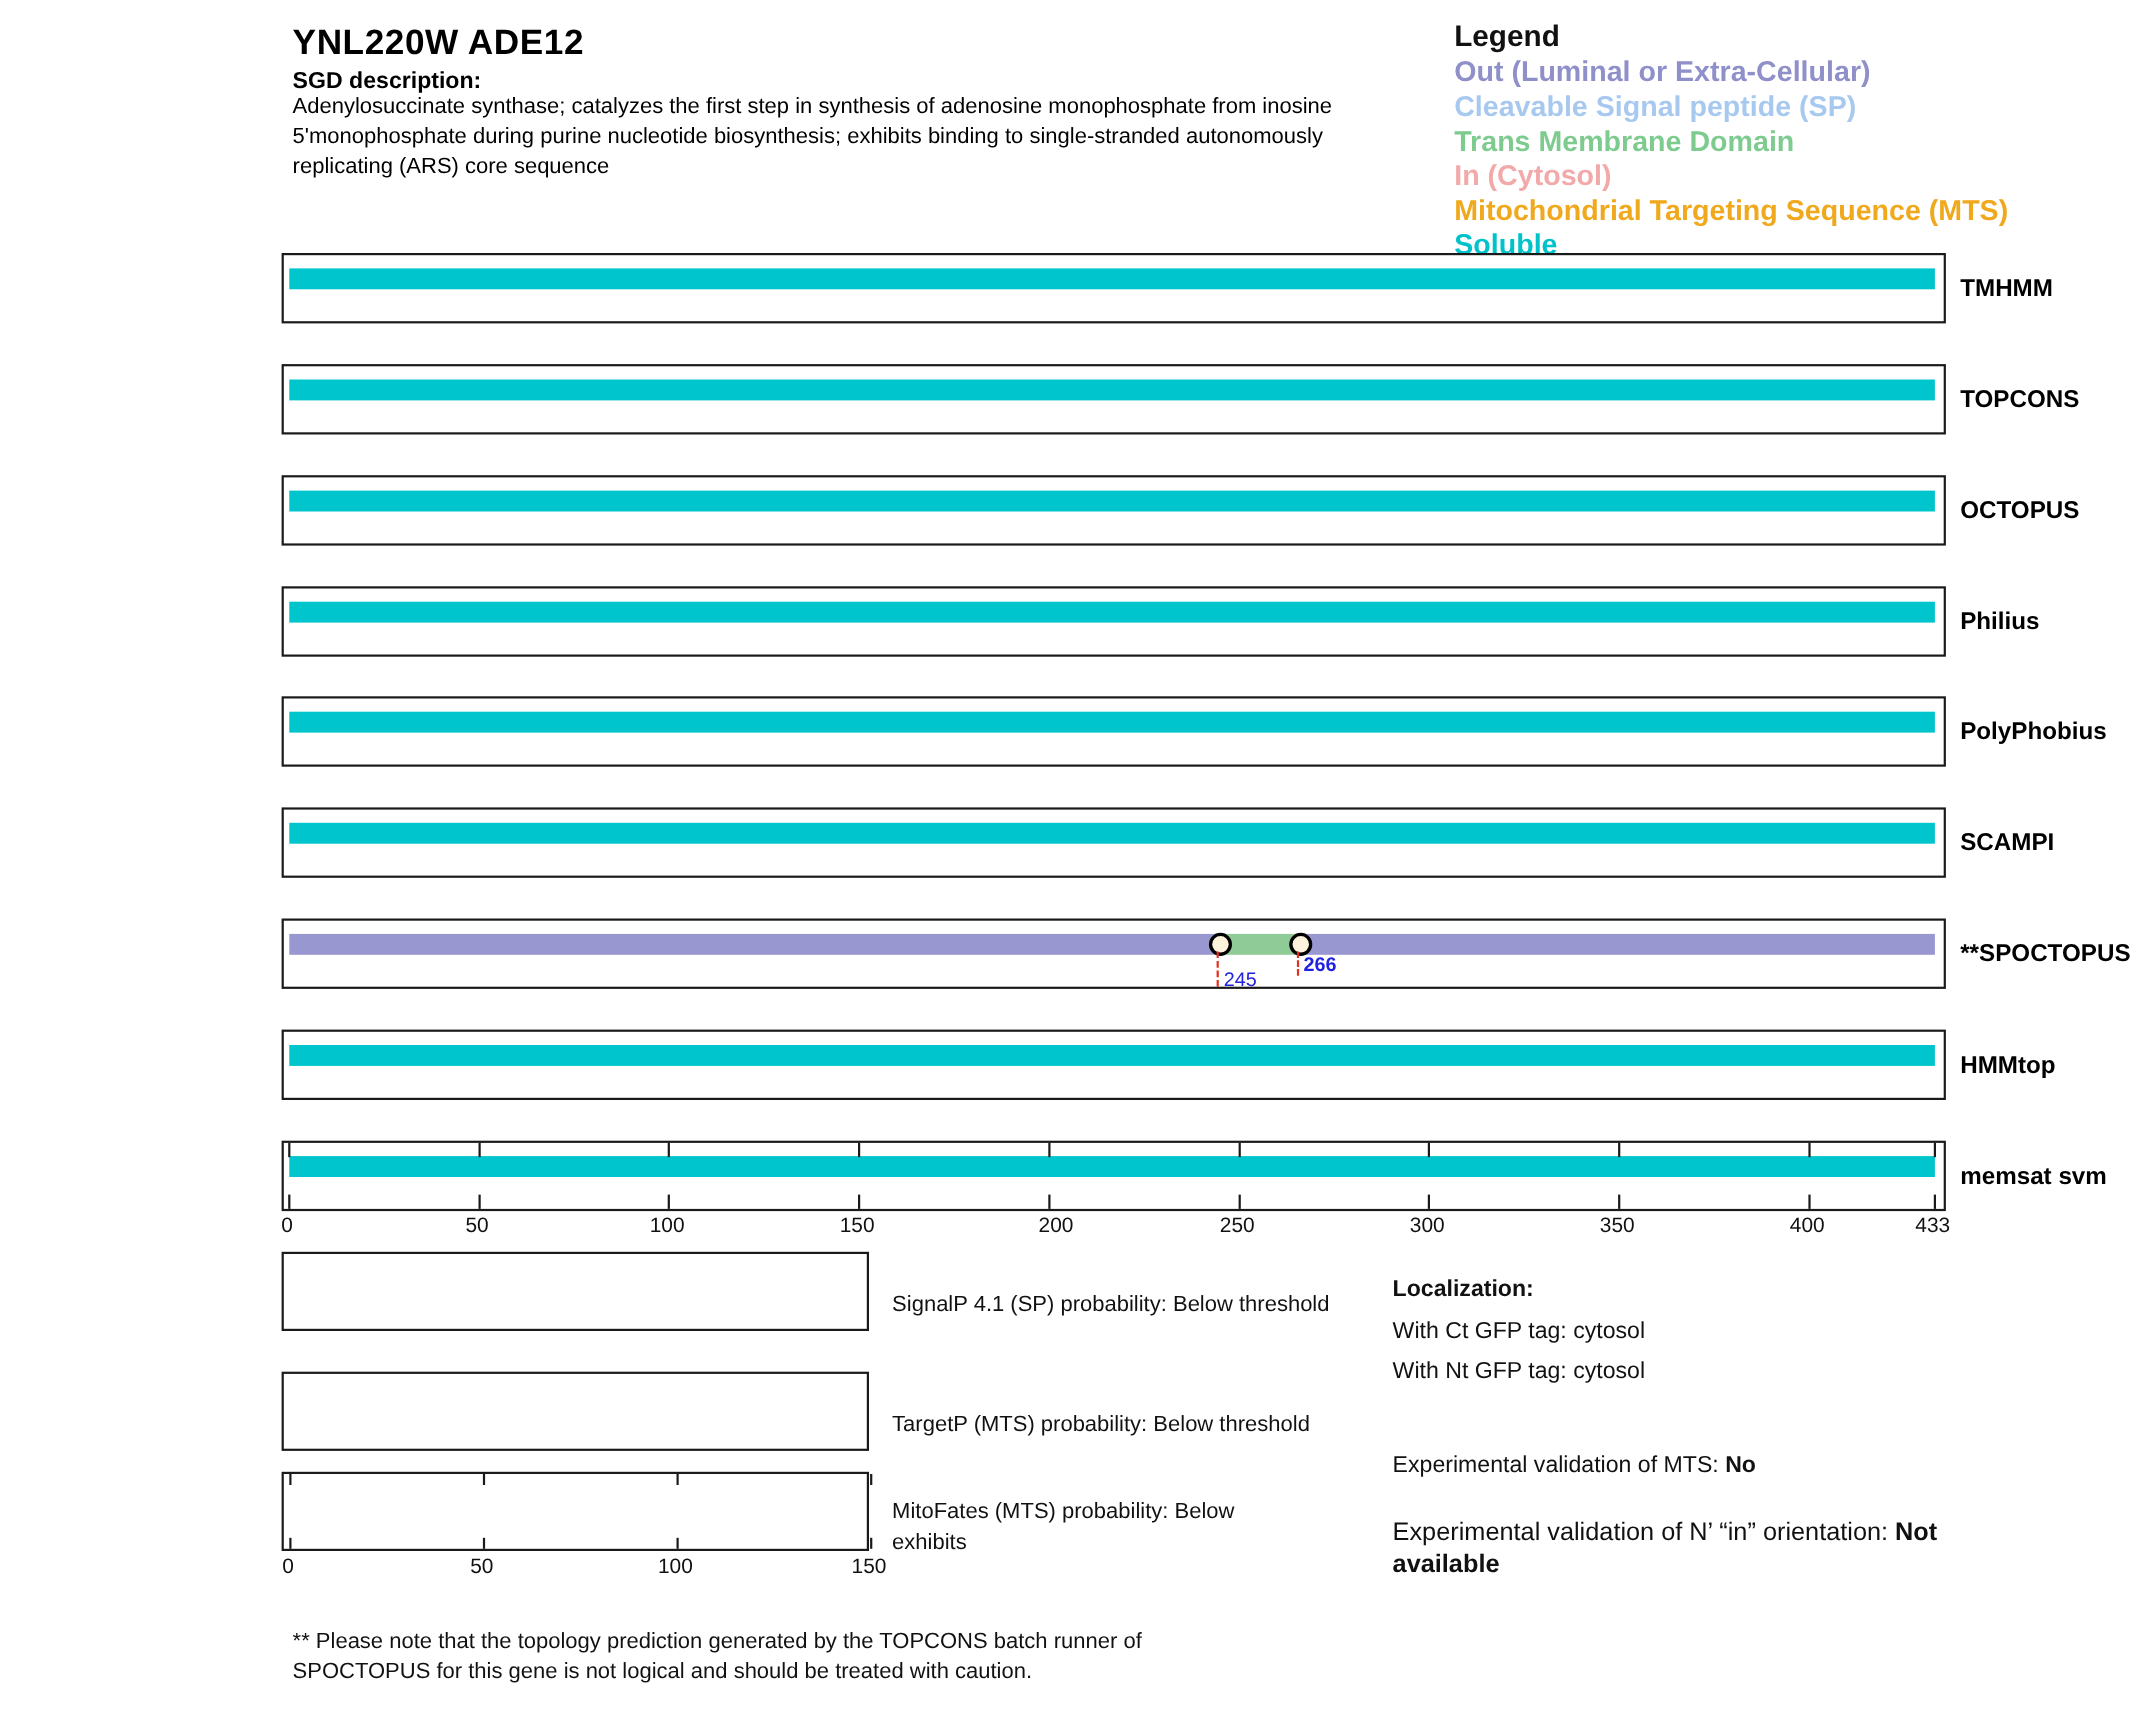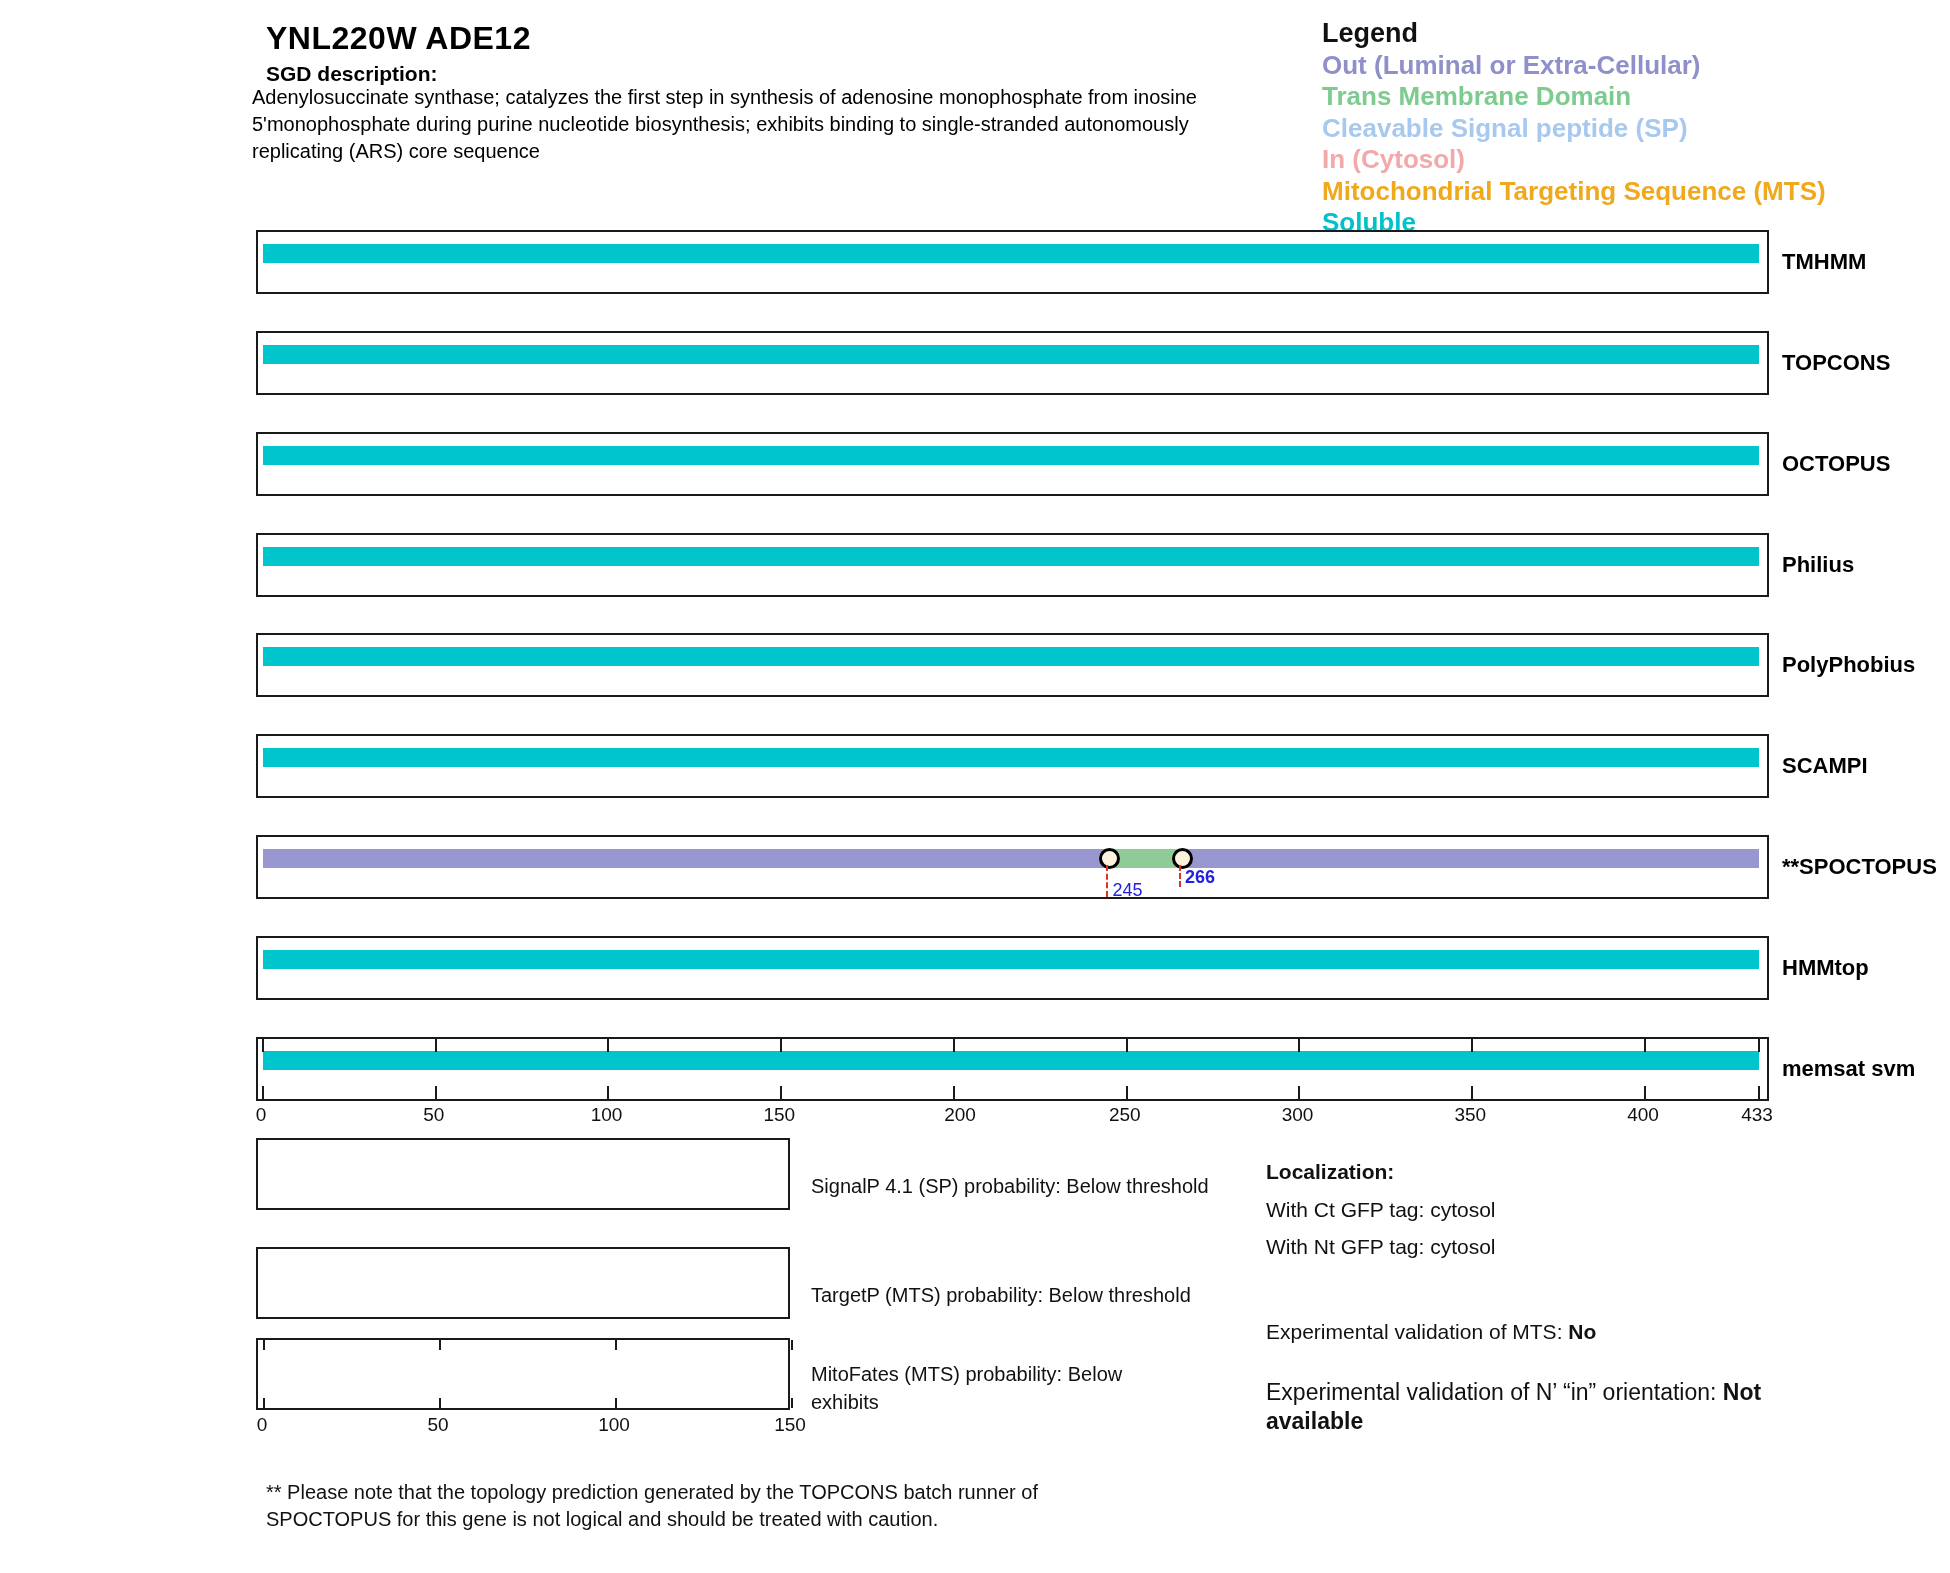--- a/index.html
+++ b/index.html
@@ -1,21 +1,21 @@
 <!DOCTYPE html>
 <html><head>
 <meta charset="utf-8">
 <style>
   html,body{margin:0;padding:0;background:#ffffff;}
   #page{position:relative;width:1950px;height:1573px;background:#ffffff;
         font-family:"Liberation Sans","DejaVu Sans",sans-serif;color:#000;overflow:hidden;margin-top:12px;}
   .abs{position:absolute;}
   #title{left:266px;top:8px;font-size:32px;font-weight:bold;letter-spacing:0.5px;}
   #sgd-label{left:266px;top:50px;font-size:21px;font-weight:bold;}
-  #desc{left:252px;top:72px;font-size:20px;line-height:27px;}
+  #desc{left:266px;top:72px;font-size:20px;line-height:27px;}
   
   #legend{left:1322px;top:6px;line-height:31.5px;}
   #legend .lg-title{font-size:27px;font-weight:bold;color:#111;}
   #legend .lg-item{font-size:26px;font-weight:bold;white-space:nowrap;}
   
   .track-box{position:absolute;left:256px;width:1513px;height:64px;border:2px solid #1a1a1a;
              box-sizing:border-box;background:#fff;}
   .track-label{position:absolute;left:1782px;width:260px;font-size:22px;font-weight:bold;white-space:nowrap;}
   .bar{position:absolute;top:12px;height:19px;}
   .tm-marker{position:absolute;top:11px;width:15px;height:15px;border:3px solid #000;border-radius:50%;
@@ -46,22 +46,22 @@
   <div id="desc" class="abs">
       <div>Adenylosuccinate synthase; catalyzes the first step in synthesis of adenosine monophosphate from inosine</div>
       <div>5'monophosphate during purine nucleotide biosynthesis; exhibits binding to single-stranded autonomously</div>
       <div>replicating (ARS) core sequence</div>
     </div>
 
   <div id="legend" class="abs">
     <div class="lg-title">Legend</div>
     <div id="legend-items">
         <div class="lg-item" style="color: rgb(143, 143, 202);">Out (Luminal or Extra-Cellular)</div>
+        <div class="lg-item" style="color: rgb(168, 201, 239);">Cleavable Signal peptide (SP)</div>
         <div class="lg-item" style="color: rgb(126, 203, 143);">Trans Membrane Domain</div>
-        <div class="lg-item" style="color: rgb(168, 201, 239);">Cleavable Signal peptide (SP)</div>
         <div class="lg-item" style="color: rgb(242, 169, 169);">In (Cytosol)</div>
         <div class="lg-item" style="color: rgb(240, 168, 28);">Mitochondrial Targeting Sequence (MTS)</div>
         <div class="lg-item" style="color: rgb(0, 194, 202);">Soluble</div>
       </div>
   </div>
 
   <div id="tracks">
       <div class="track-box" style="top: 218px;">
         <div class="bar" style="left: 5px; width: 1496px; background: rgb(0, 197, 205);"></div>
       </div>

